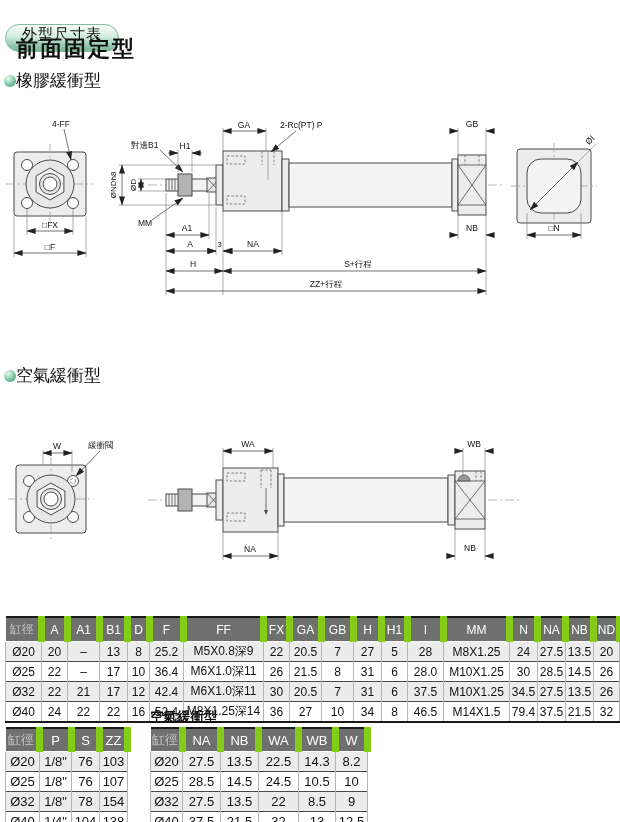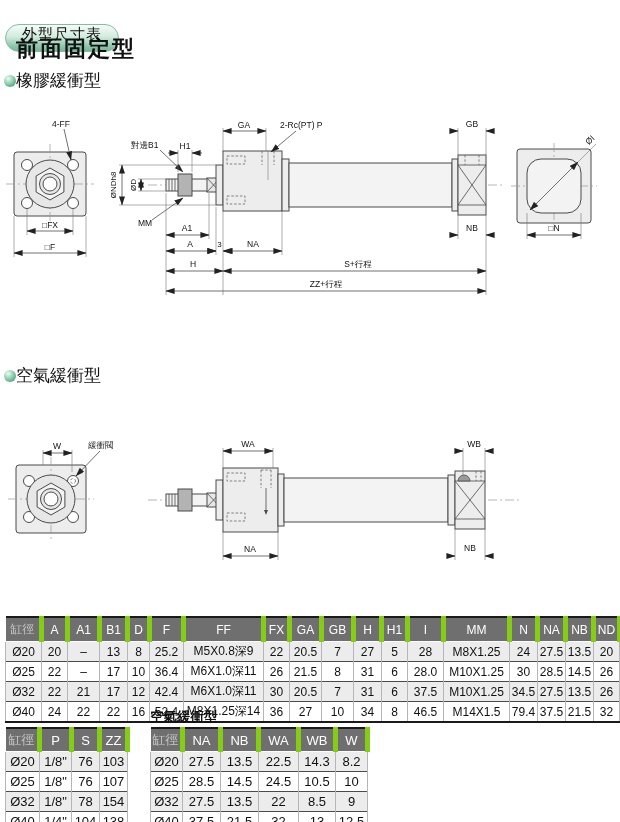--- a/index.html
+++ b/index.html
@@ -28,21 +28,21 @@
   .lt{fill:#e7e7e7;stroke:#4a4a4a;stroke-width:1}
   .dl{stroke:#333;stroke-width:0.7;fill:none}
   .xl{stroke:#777;stroke-width:0.6;fill:none}
   .cl{stroke:#999;stroke-width:0.7;stroke-dasharray:9 3 2 3;fill:none}
   .hd{stroke:#666;stroke-width:0.8;stroke-dasharray:2.5 1.8;fill:none}
   .tn{stroke:#4a4a4a;stroke-width:0.8;fill:none}
 
   table{border-collapse:collapse;table-layout:fixed;position:absolute;background:#fff;
         border-top:2px solid #1a1a1a;border-bottom:2px solid #1a1a1a}
   th{background:#6f6f6f;color:#fff;font-weight:normal;padding:3px 0;
-     border-right:5px solid #84cc16;border-bottom:1px solid #fdfdfd}
+     border-right:7px solid #84cc16;border-bottom:1px solid #fdfdfd}
   th:first-child{color:#c6c6c6}
   td{text-align:center;padding:1px 0;border-right:1px solid #b5b5b5;border-top:1px solid #4a4a4a;
      white-space:nowrap}
   td:first-child{border-left:1px solid #b5b5b5}
   td:last-child{border-right:1px solid #b5b5b5}
   tbody tr:nth-child(odd) td{background:#ececec}
   .tbl-main{left:5px;top:616px;width:614px}
   .tbl-main th,.tbl-main td{font-size:12px}
   .tbl-small th,.tbl-small td{font-size:13px;padding:2px 0}
   .tbl-stroke{left:5px;top:727px;width:122px}

